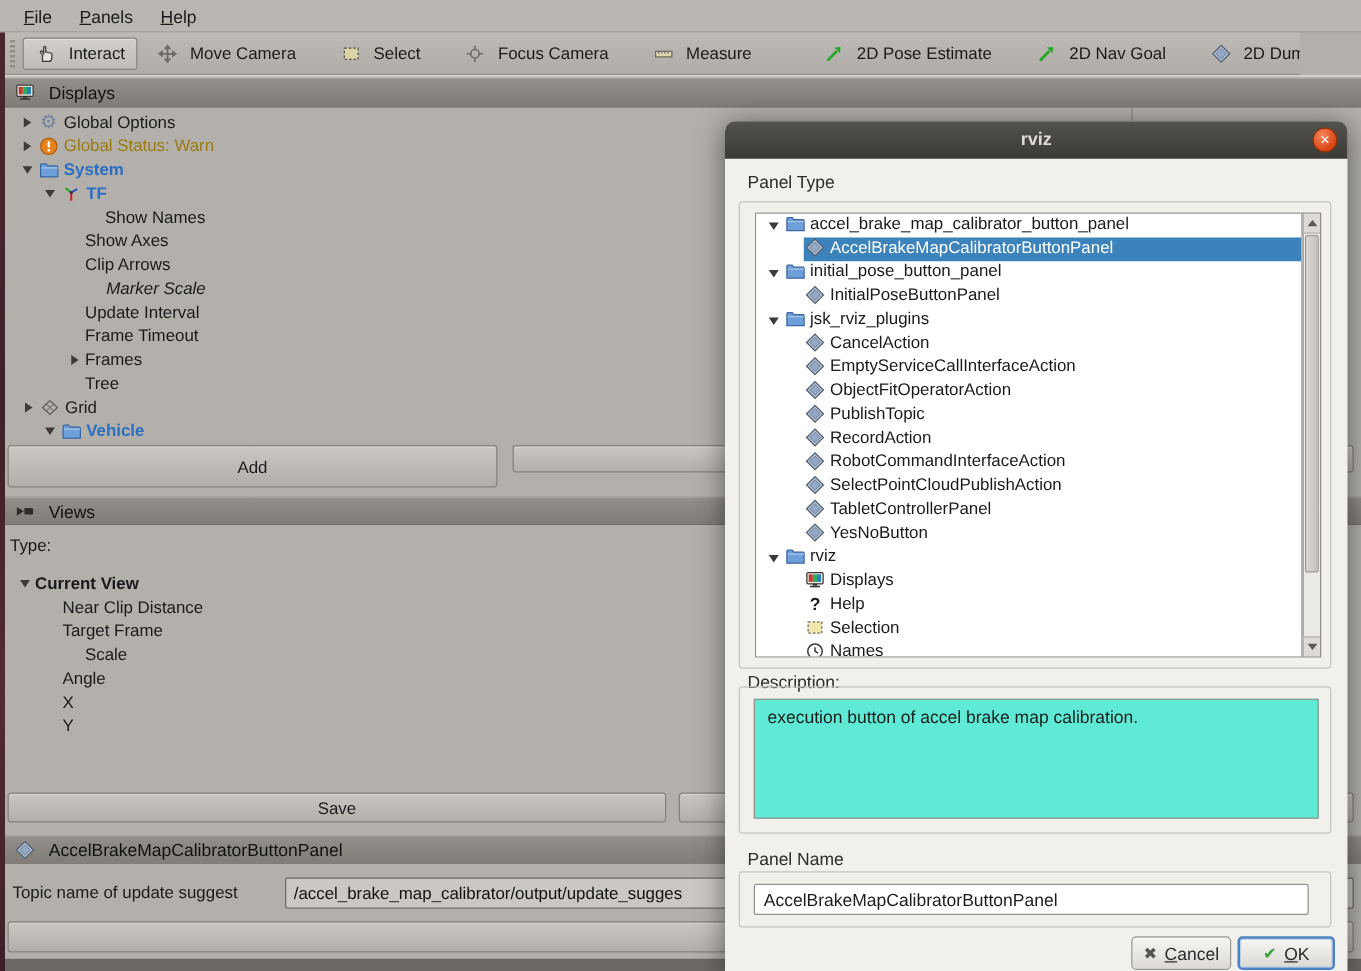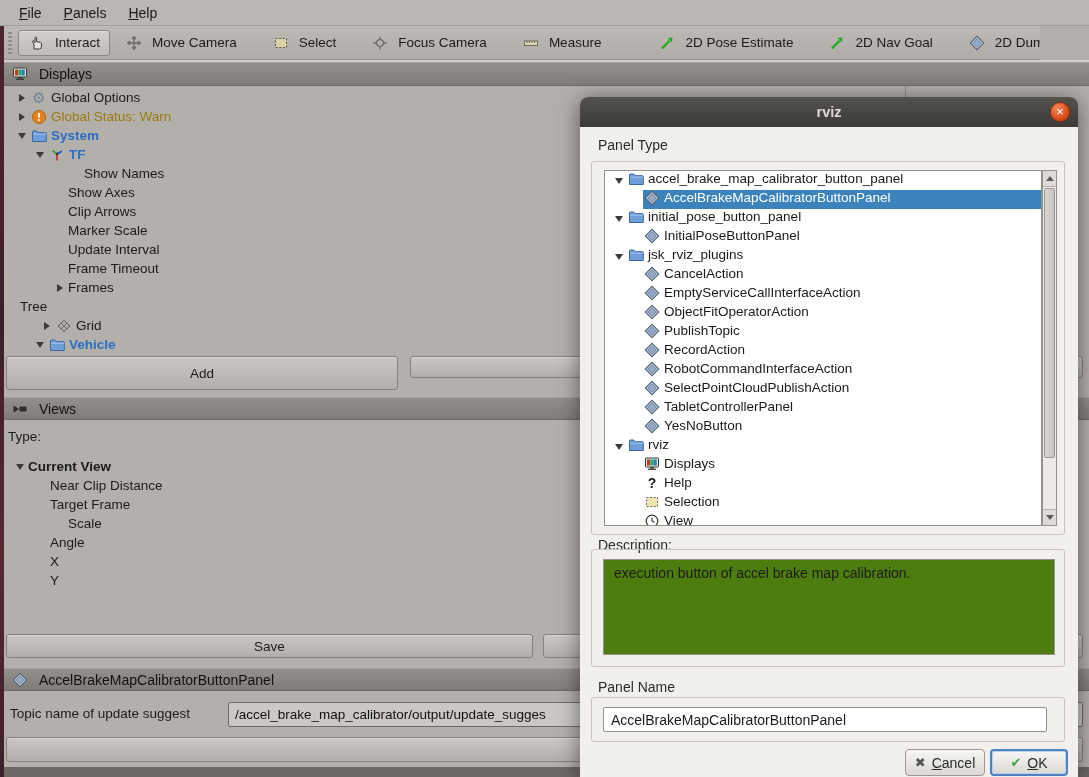--- a/index.html
+++ b/index.html
@@ -65,21 +65,21 @@
   .drow{height:19px;display:flex;align-items:center;font-size:13.5px;background:#fff;}
   .drow .sel{display:flex;height:100%;flex:1;min-width:0;}
   .drow .sel.selected{background:#3c82bb;color:#fff;}
   .scrollbar{position:absolute;width:15px;background:#eceae6;border:1px solid #95928d;box-sizing:border-box;
     display:flex;flex-direction:column;}
   .sb-btn{height:15px;display:flex;align-items:center;justify-content:center;background:#dedbd6;border-bottom:1px solid #b5b2ad;}
   .sb-btn.bottom{margin-top:auto;border-top:1px solid #b5b2ad;border-bottom:none;}
   .sb-up{width:0;height:0;border-bottom:5px solid #5c5a56;border-left:4px solid transparent;border-right:4px solid transparent;}
   .sb-down{width:0;height:0;border-top:5px solid #5c5a56;border-left:4px solid transparent;border-right:4px solid transparent;}
   .sb-thumb{margin:1px;height:268px;background:linear-gradient(90deg,#dad7d2,#c6c3be);border:1px solid #9a9792;border-radius:2px;}
-  .descbox{position:absolute;background:#4d7c0f;border:1px solid #95928d;box-sizing:border-box;padding:5px 10px;
+  .descbox{position:absolute;background:#5eead4;border:1px solid #95928d;box-sizing:border-box;padding:5px 10px;
     font-size:14px;color:#1c1c1c;}
   .textinput{position:absolute;background:#fff;border:1px solid #95928d;border-radius:2px;box-sizing:border-box;
     font-size:14px;padding:0 7px;color:#1c1c1c;font-family:"Liberation Sans","DejaVu Sans",sans-serif;}
   .dlg-btn{position:absolute;height:27px;background:linear-gradient(#f7f6f4,#dcd9d4);border:1px solid #9b9893;
     border-radius:4px;display:flex;align-items:center;justify-content:center;gap:6px;font-size:14px;
     box-sizing:border-box;color:#2b2b2b;}
   .dlg-btn.focused{border:2px solid #4d82c2;box-shadow:0 0 0 1px #bcd2ea inset;}
   .bicon{font-size:13px;}
 </style>
 </head>
@@ -246,43 +246,43 @@
         <span class="tlabel" style="">Show Names</span>
       </div>
       <div class="trow" style="padding-left: 48px;">
         <span class="aslot"></span>
         <span class="tlabel" style="">Show Axes</span>
       </div>
       <div class="trow" style="padding-left: 48px;">
         <span class="aslot"></span>
         <span class="tlabel" style="">Clip Arrows</span>
       </div>
-      <div class="trow" style="padding-left: 48px;">
+      <div class="trow" style="padding-left: 65px; font-style: italic;">
         <span class="aslot"></span>
         <span class="tlabel" style="">Marker Scale</span>
       </div>
       <div class="trow" style="padding-left: 48px;">
         <span class="aslot"></span>
         <span class="tlabel" style="">Update Interval</span>
       </div>
       <div class="trow" style="padding-left: 48px;">
         <span class="aslot"></span>
         <span class="tlabel" style="">Frame Timeout</span>
       </div>
       <div class="trow" style="padding-left: 48px;">
         <span class="aslot">
           <span class="tri-r"></span>
         </span>
         <span class="tlabel" style="">Frames</span>
       </div>
-      <div class="trow" style="">
+      <div class="trow" style="padding-left: 48px;">
         <span class="aslot"></span>
         <span class="tlabel" style="">Tree</span>
       </div>
-      <div class="trow" style="padding-left: 35px;">
+      <div class="trow" style="padding-left: 11px;">
         <span class="aslot">
           <span class="tri-r"></span>
         </span>
         <span class="ticon">
           <svg width="16" height="16" viewBox="0 0 16 16" fill="none" stroke="#5f5d59">
             <path d="M8 2.5 L14 8 L8 13.5 L2 8 Z"></path>
             <path d="M5 5.2 L11 10.8 M11 5.2 L5 10.8" stroke-width="0.8"></path>
           </svg>
         </span>
         <span class="tlabel" style="">Grid</span>
@@ -625,21 +625,21 @@
         </div>
         <div class="drow">
           <span style="width:38px;min-width:38px;display:inline-block;"></span>
           <span class="sel">
             <span class="ticon">
               <svg width="16" height="16" viewBox="0 0 16 16" fill="none" stroke="#3a3936" stroke-width="1.2">
                 <circle cx="8" cy="8" r="5.8"></circle>
                 <path d="M8 4.8 V8 L10.5 9.5"></path>
               </svg>
             </span>
-            <span class="tlabel">View</span>
+            <span class="tlabel">Names</span>
           </span>
         </div>
       </div>
     <div class="scrollbar" style="left:462px;top:73px;height:356px;">
       <div class="sb-btn">
           <span class="sb-up"></span>
         </div>
       <div class="sb-thumb"></div>
       <div class="sb-btn bottom">
           <span class="sb-down"></span>

